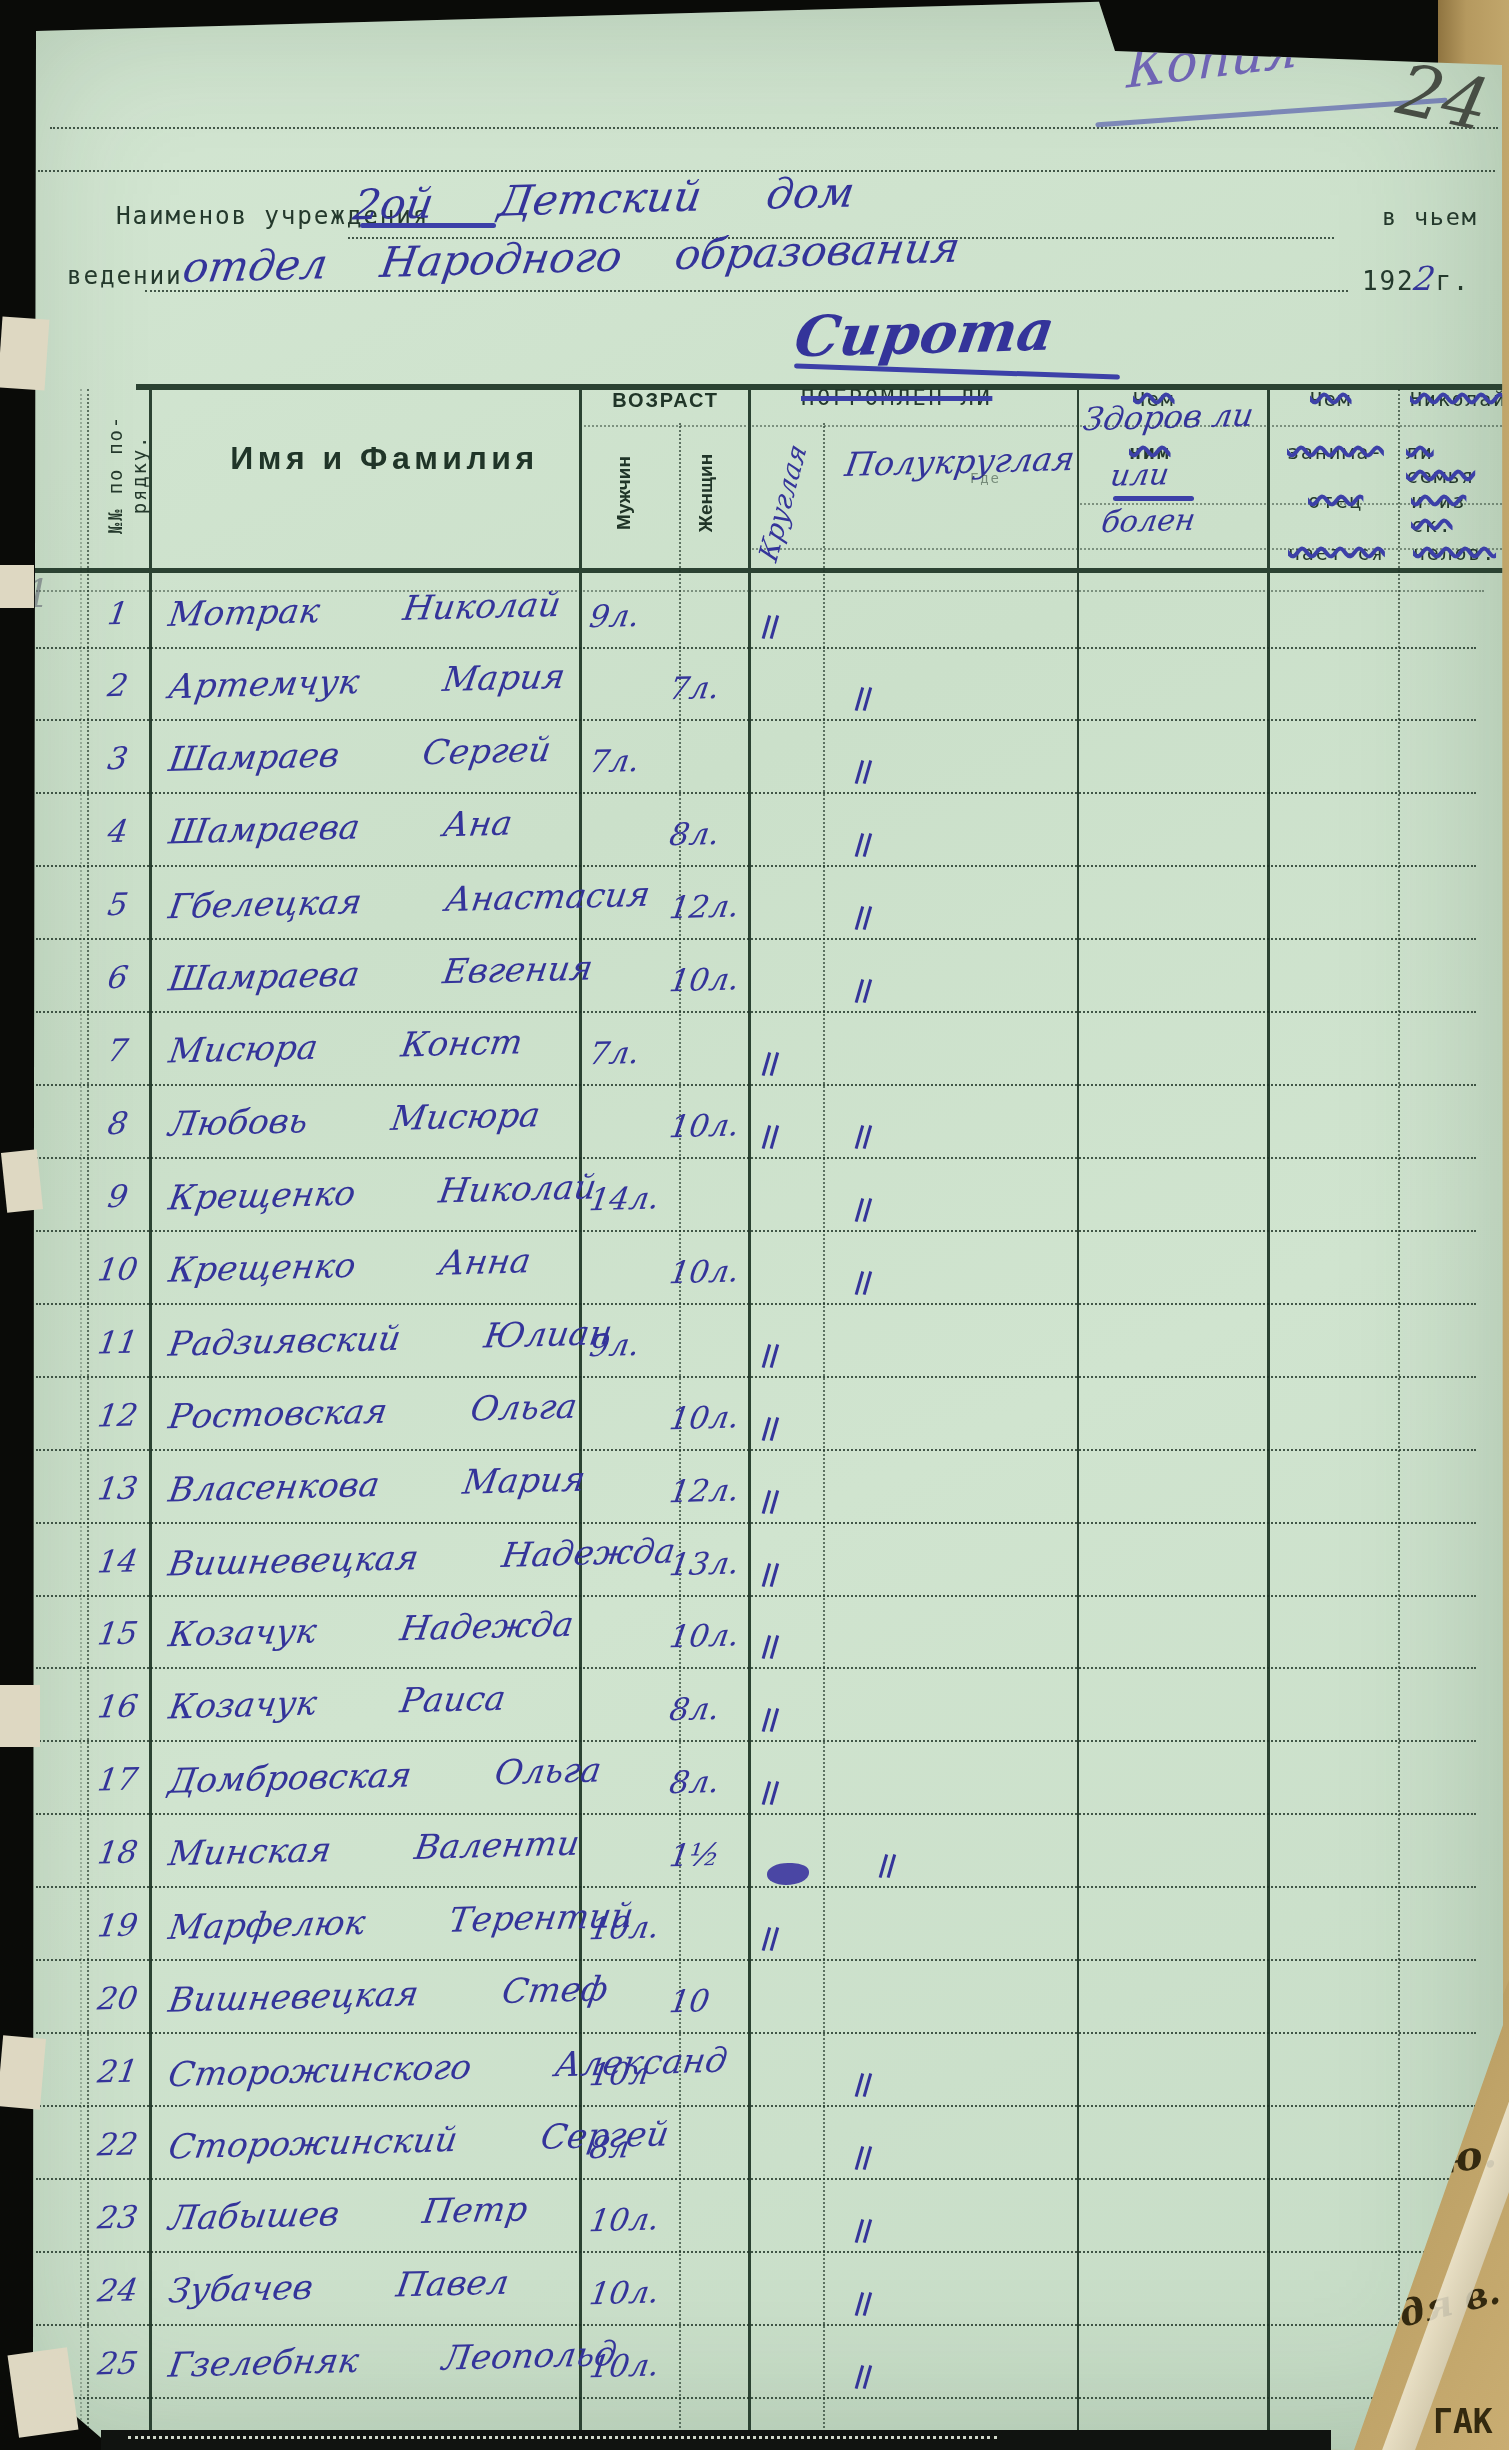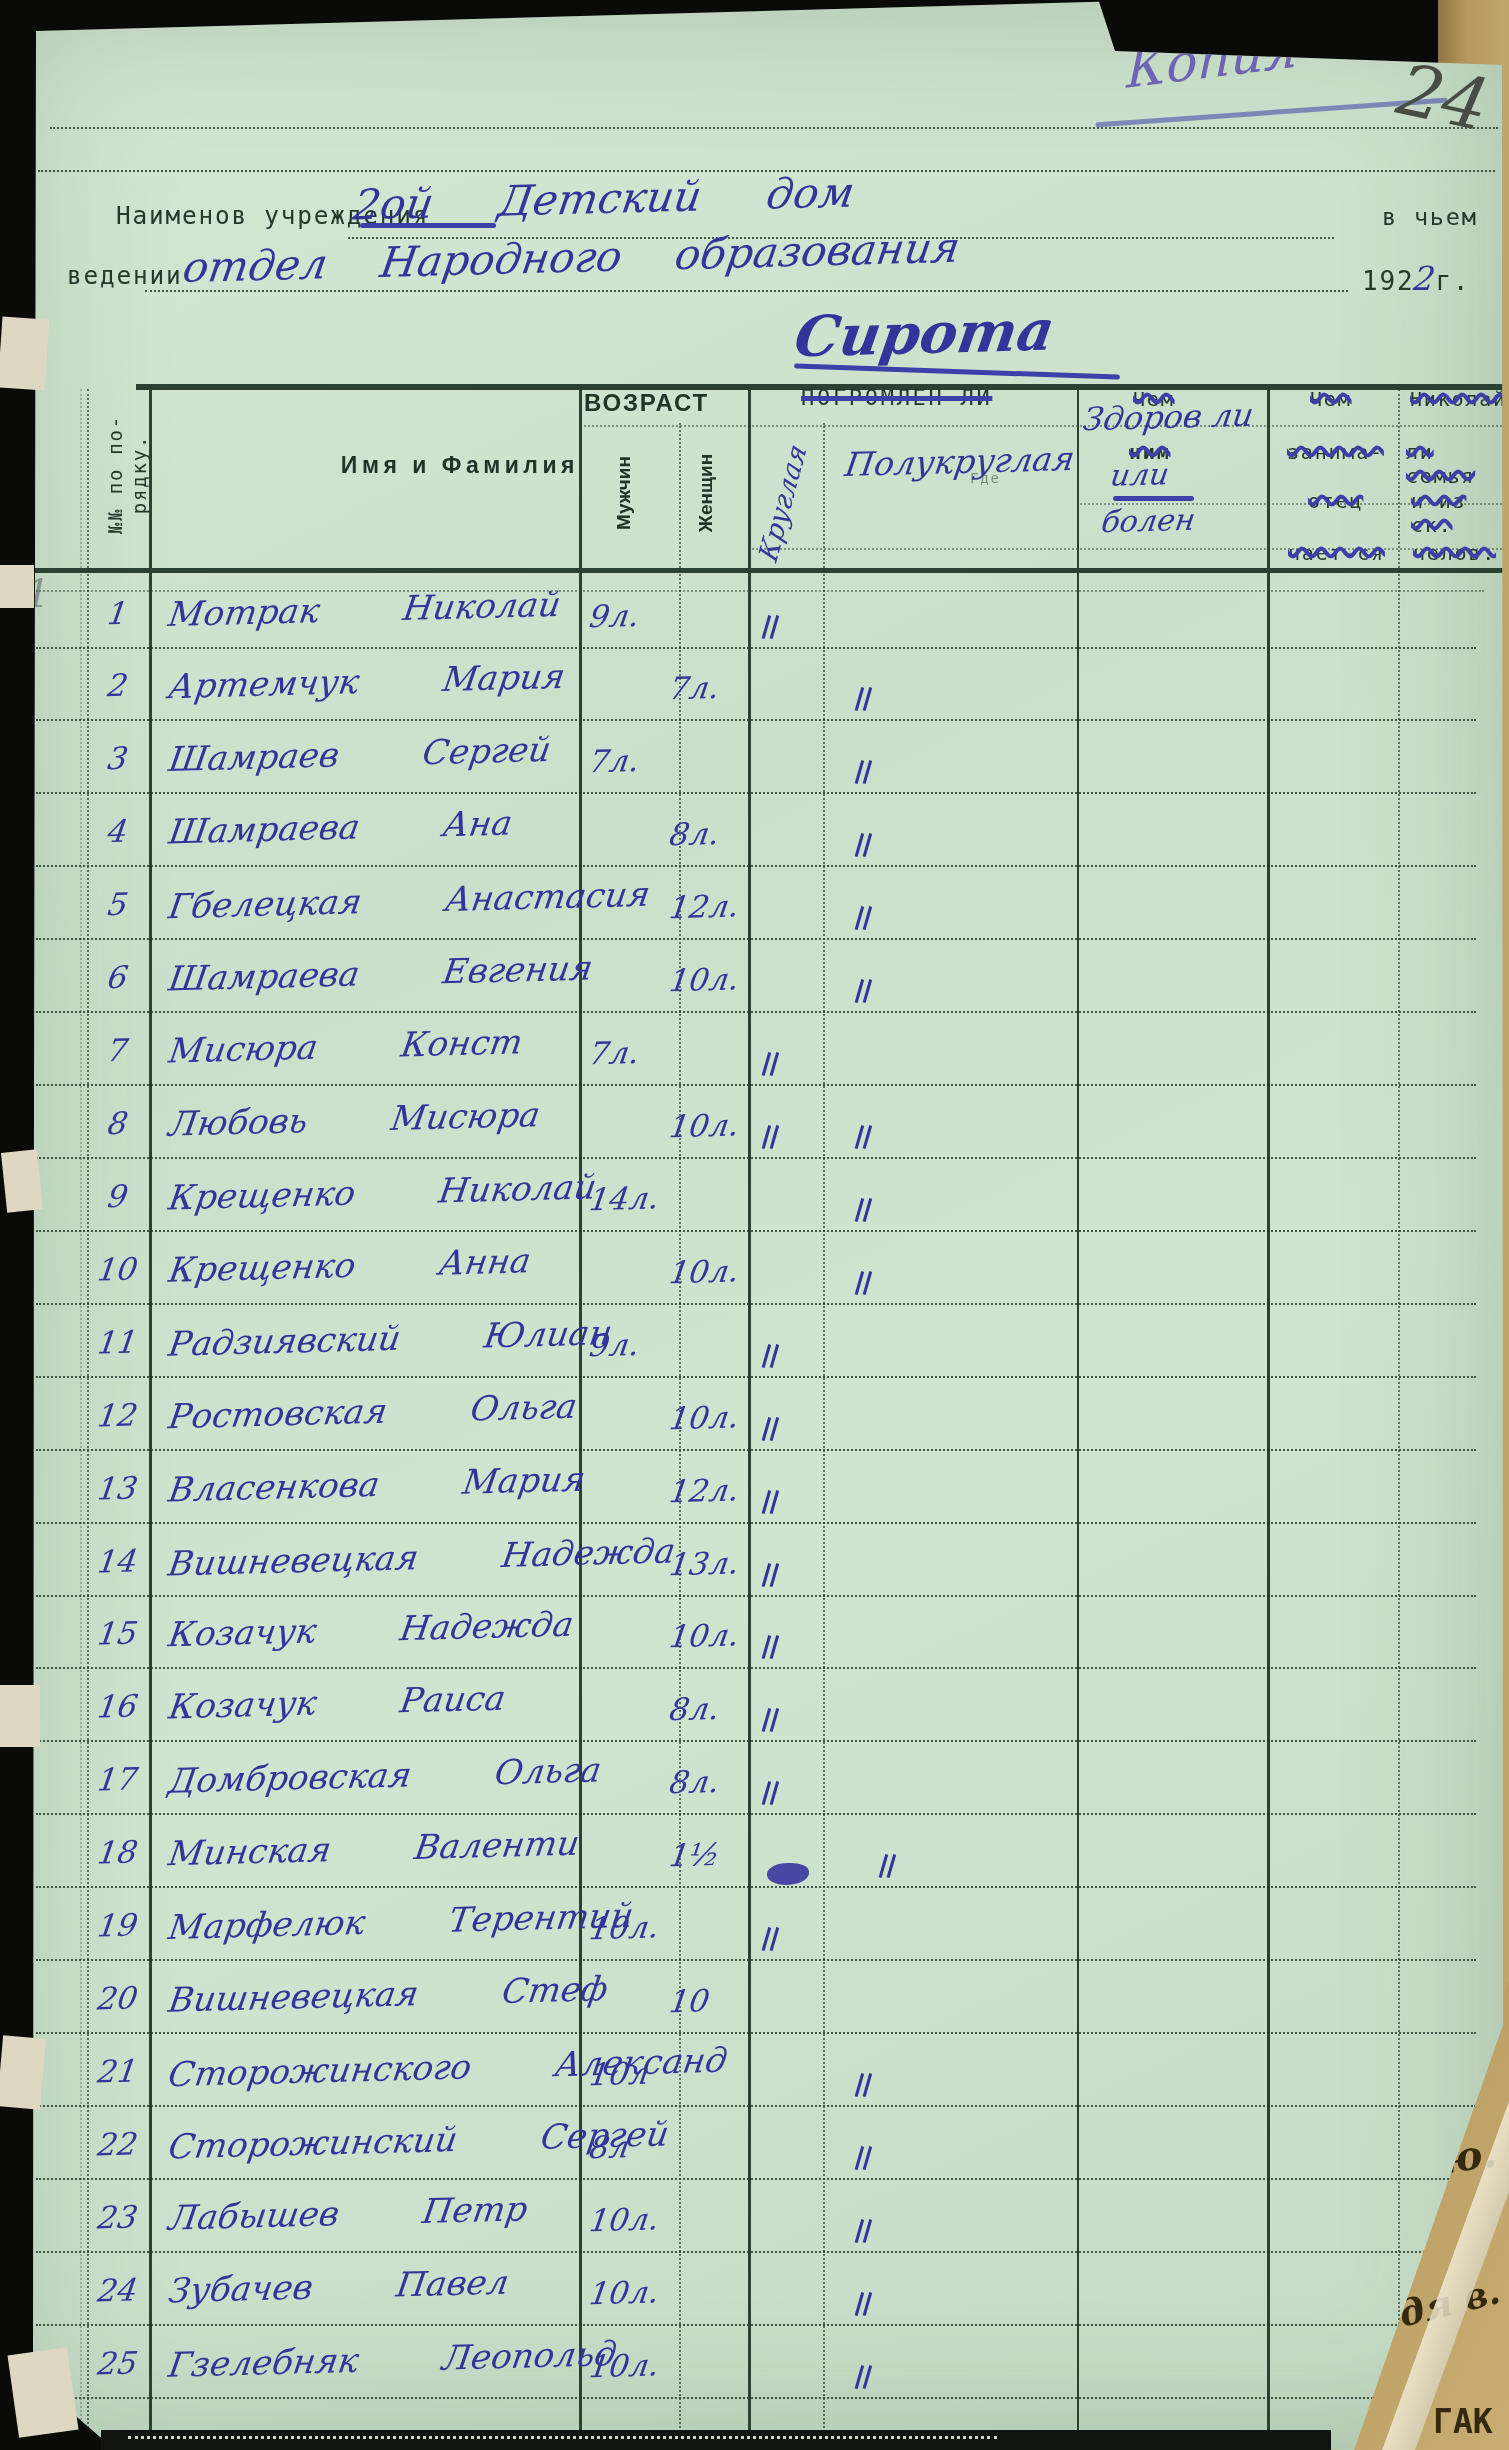--- a/index.html
+++ b/index.html
@@ -106,22 +106,22 @@
     <div class="vline" style="left:149px;top:389px;height:2043px;"></div>
     <div class="vline" style="left:579px;top:389px;height:2043px;"></div>
     <div class="vdot" style="left:679px;top:423px;height:2009px;"></div>
     <div class="vline" style="left:748px;top:389px;height:2043px;"></div>
     <div class="vdot" style="left:823px;top:423px;height:2009px;"></div>
     <div class="vline" style="left:1077px;top:389px;height:2043px;width:1.8px;"></div>
     <div class="vline" style="left:1267px;top:389px;height:2043px;"></div>
     <div class="vdot" style="left:1398px;top:389px;height:2043px;"></div>
 
     <div class="tw" style="left:47px;top:452px;width:159px;height:45px;font-size:19px;text-align:center;transform:rotate(-90deg);line-height:23.5px;">№№ по по- рядку.</div>
-    <div class="stamp" style="left:190px;top:452px;width:389px;font-size:23px;letter-spacing:4.5px;text-align:right;">Имя и Фамилия</div>
-    <div class="stamp" style="left:584px;top:389px;width:163px;font-size:24px;letter-spacing:1.8px;text-align:left;">ВОЗРАСТ</div>
+    <div class="stamp" style="left:190px;top:440px;width:389px;font-size:32px;letter-spacing:4.5px;text-align:center;">Имя и Фамилия</div>
+    <div class="stamp" style="left:584px;top:389px;width:163px;font-size:20px;letter-spacing:1.8px;text-align:center;">ВОЗРАСТ</div>
     <div class="stamp" style="left:567px;top:475px;width:127px;height:36px;font-size:19px;text-align:center;transform:rotate(-90deg);">Мужчин</div>
     <div class="stamp" style="left:649px;top:475px;width:127px;height:36px;font-size:19px;text-align:center;transform:rotate(-90deg);">Женщин</div>
     <div class="hw" style="left:710px;top:470px;width:154px;font-size:27px;transform:rotate(-75deg) skewX(-8deg);">Круглая</div>
     <span class="tw struck" style="left:801px;top:385px;font-size:22px;letter-spacing:2.7px;">ПОГРОМЛЕН ЛИ</span>
     <span class="hw" style="left:846px;top:442px;font-size:33px;">Полукруглая</span>
     <span class="tw" style="left:970px;top:470px;font-size:14px;opacity:.5;">Где</span>
 
     <span class="tw wavy" style="left:1133px;top:387px;font-size:20px;">Чем</span>
     <span class="tw wavy" style="left:1129px;top:440px;font-size:20px;font-weight:bold;">ним</span>
     <span class="hw" style="left:1084px;top:398px;font-size:32px;">Здоров ли</span>

